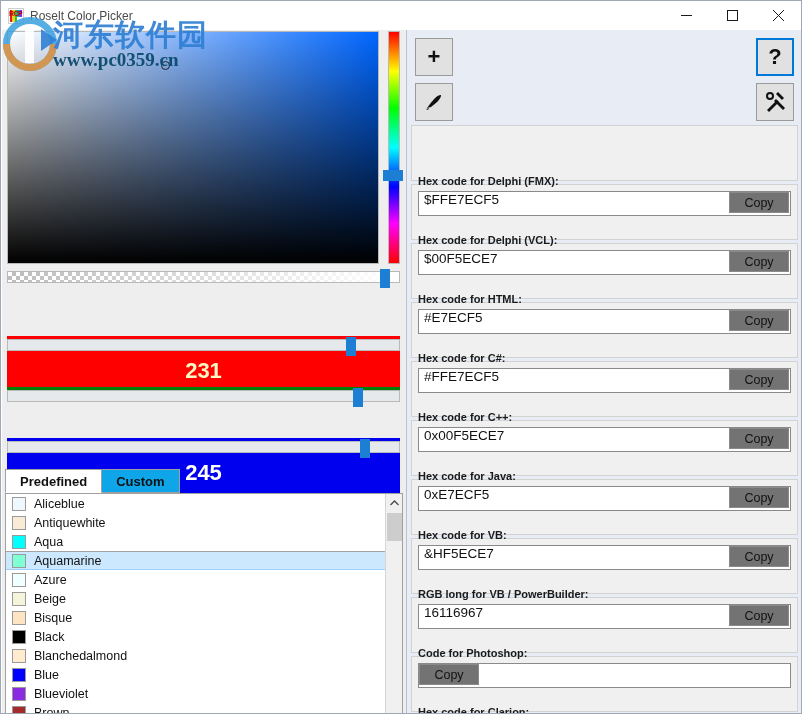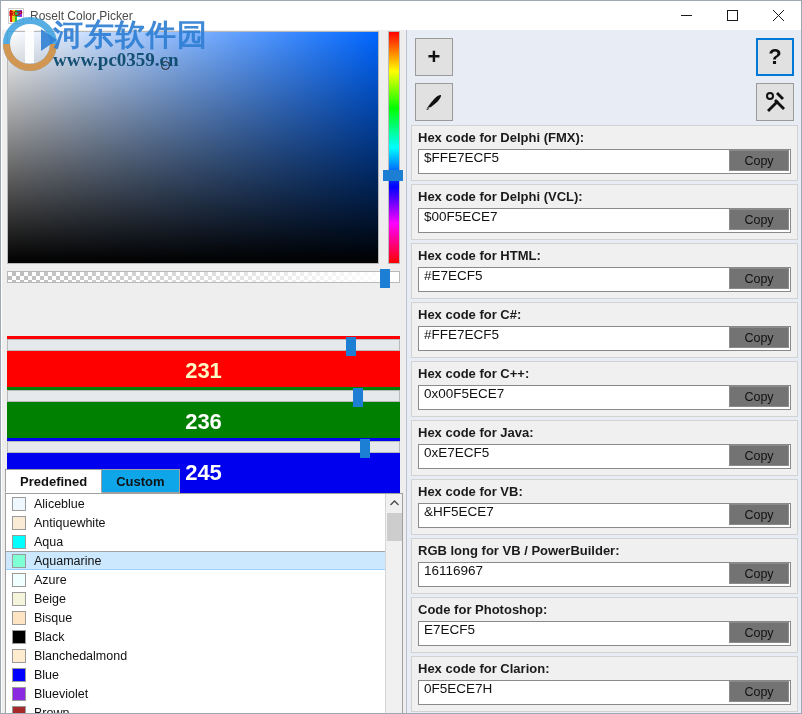--- a/index.html
+++ b/index.html
@@ -238,23 +238,24 @@
   .glyph { font-size: 22px; color: #111; line-height: 1; font-weight: bold; }
 
   .field-group {
     background: #f0f0f0;
     border: 1px solid #d2d2d2;
     margin: 0 4px 3px 4px;
     padding: 4px 6px 6px 6px;
     height: 56px;
   }
   .field-label {
-    font-size: 13px; font-weight: bold; color: #1a1a1a;
+    font-size: 11px; font-weight: bold; color: #1a1a1a;
     margin-bottom: 4px;
     font-family: "Liberation Sans", sans-serif;
+    margin-top: 45px;
   }
   .field-row {
     position: relative;
     height: 25px;
     border: 1px solid #8a8a8a;
     background: #ffffff;
     display: flex; 
   }
   .field-value {
     flex: 1;
@@ -390,21 +391,20 @@
         <div class="knob" style="left:338px;"></div>
       </div>
       <div class="val-bar red-v">231</div>
     </div>
 
     <div class="slider-block" style="top:357px;">
       <div class="topline green-l"></div>
       <div class="track green" style="background:#e6e9ec;">
         <div class="knob" style="left:345px;"></div>
       </div>
-      <div class="val-bar green-v">236</div>
     </div>
 
     <div class="slider-block" style="top:408px;">
       <div class="topline blue-l"></div>
       <div class="track blue" style="background:#e6e9ec;">
         <div class="knob" style="left:352px;"></div>
       </div>
       <div class="val-bar blue-v">245</div>
     </div>
 
@@ -558,21 +558,20 @@
         <div class="field-group">
           <div class="field-label">RGB long for VB / PowerBuilder:</div>
           <div class="field-row">
             <div class="field-value">16116967</div>
             <div class="copy-btn">Copy</div>
           </div>
         </div>
         <div class="field-group">
           <div class="field-label">Code for Photoshop:</div>
           <div class="field-row">
-            <div class="field-value">E7ECF5</div>
             <div class="copy-btn">Copy</div>
           </div>
         </div>
         <div class="field-group">
           <div class="field-label">Hex code for Clarion:</div>
           <div class="field-row">
             <div class="field-value">0F5ECE7H</div>
             <div class="copy-btn">Copy</div>
           </div>
         </div>

